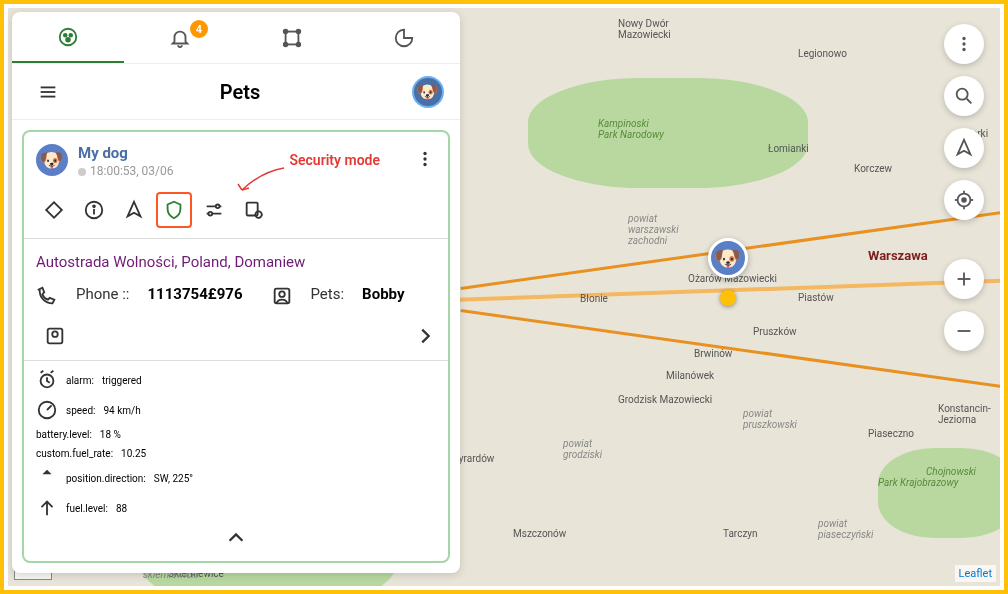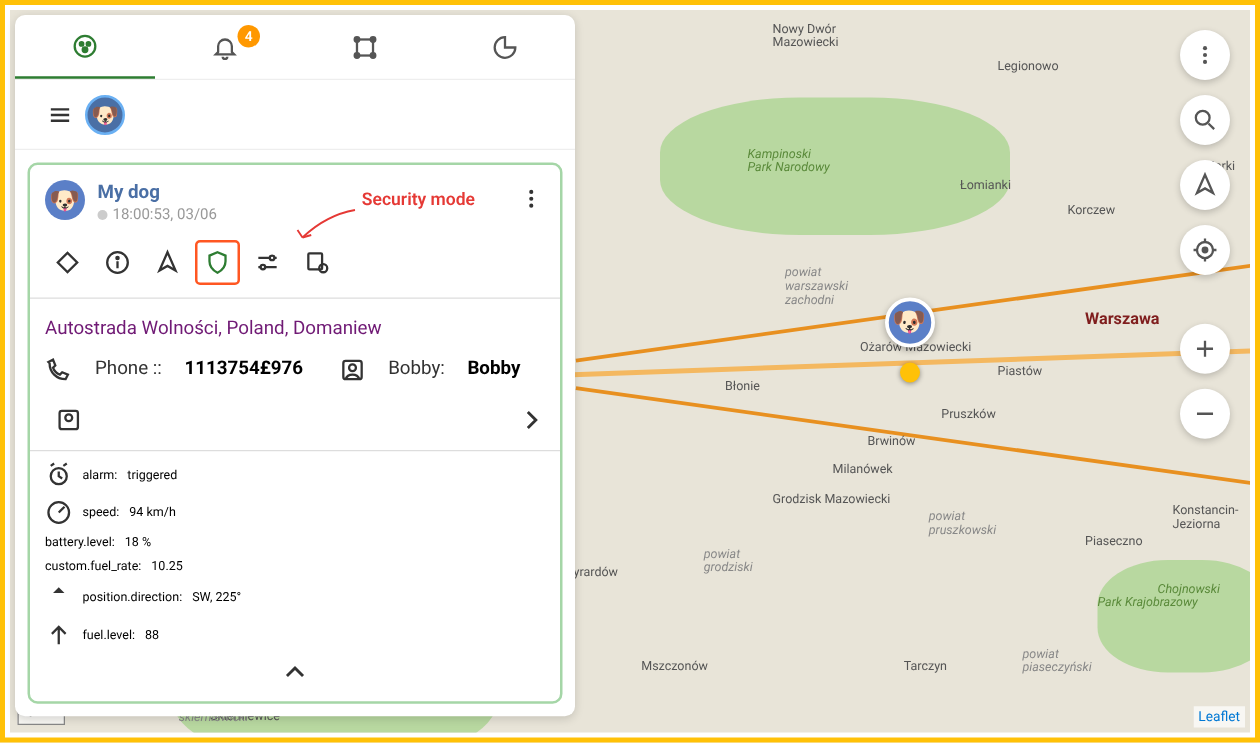--- a/index.html
+++ b/index.html
@@ -78,21 +78,21 @@
 
     <div class="map-label park" style="left:590px; top:110px;"><span style="white-space:pre;">Kampinoski
 Park Narodowy</span></div>
     <div class="map-label" style="left:760px; top:135px;"><span>Łomianki</span></div>
     <div class="map-label" style="left:955px; top:120px;"><span>Marki</span></div>
     <div class="map-label" style="left:790px; top:40px;"><span>Legionowo</span></div>
     <div class="map-label" style="left:610px; top:10px;"><span style="white-space:pre;">Nowy Dwór
 Mazowiecki</span></div>
     <div class="map-label city" style="left:860px; top:240px;"><span>Warszawa</span></div>
     <div class="map-label" style="left:680px; top:265px;"><span>Ożarów Mazowiecki</span></div>
-    <div class="map-label" style="left:572px; top:296px;"><span>Błonie</span></div>
+    <div class="map-label" style="left:572px; top:285px;"><span>Błonie</span></div>
     <div class="map-label" style="left:790px; top:284px;"><span>Piastów</span></div>
     <div class="map-label" style="left:745px; top:318px;"><span>Pruszków</span></div>
     <div class="map-label" style="left:686px; top:340px;"><span>Brwinów</span></div>
     <div class="map-label" style="left:658px; top:362px;"><span>Milanówek</span></div>
     <div class="map-label" style="left:610px; top:386px;"><span>Grodzisk Mazowiecki</span></div>
     <div class="map-label" style="left:860px; top:420px;"><span>Piaseczno</span></div>
     <div class="map-label" style="left:930px; top:395px; white-space:pre;"><span style="white-space:pre;">Konstancin-
 Jeziorna</span></div>
     <div class="map-label" style="left:715px; top:520px;"><span>Tarczyn</span></div>
     <div class="map-label" style="left:505px; top:520px;"><span>Mszczonów</span></div>
@@ -157,20 +157,21 @@
     </div>
 
     <div class="header">
       <div class="menu-btn">
         <svg class="ico" viewBox="0 0 24 24" stroke="#333" stroke-width="2">
             <line x1="4" y1="7" x2="20" y2="7"></line>
             <line x1="4" y1="12" x2="20" y2="12"></line>
             <line x1="4" y1="17" x2="20" y2="17"></line>
           </svg>
       </div>
+      <div class="header-title">Pets</div>
       <div class="avatar">🐶</div>
     </div>
 
     <div class="card">
       <div class="card-hdr">
         <div class="pet-avatar">🐶</div>
         <div>
           <div class="pet-name">My dog</div>
           <div class="pet-time"><span class="dot-gray"></span><span>18:00:53, 03/06</span></div>
         </div>
@@ -234,21 +235,21 @@
         <svg class="ico" viewBox="0 0 24 24" fill="#333">
             <path d="M4 6c0 8 6 14 14 14l2-4-5-2-2 2c-3-1-5-3-6-6l2-2-2-5-4 2z" fill="none" stroke="#333" stroke-width="2"></path>
           </svg>
         <span class="k">Phone ::</span>
         <span class="v">1113754£976</span>
         <svg class="ico" style="margin-left:10px;" viewBox="0 0 24 24" fill="none" stroke="#333" stroke-width="2">
             <rect x="4" y="4" width="16" height="16" rx="2"></rect>
             <circle cx="12" cy="10" r="3"></circle>
             <path d="M6 20c1-3 4-4 6-4s5 1 6 4"></path>
           </svg>
-        <span class="k">Bobby:</span>
+        <span class="k">Pets:</span>
         <span class="v">Bobby</span>
         <svg class="ico" style="margin-left:8px;" viewBox="0 0 24 24" fill="none" stroke="#333" stroke-width="2">
             <rect x="4" y="4" width="16" height="16" rx="2"></rect>
             <circle cx="12" cy="10" r="3"></circle>
           </svg>
         <span class="chev-right">
            <svg class="ico" viewBox="0 0 24 24" fill="none" stroke="#333" stroke-width="2.5">
               <polyline points="9 5 16 12 9 19"></polyline>
             </svg>
         </span>

